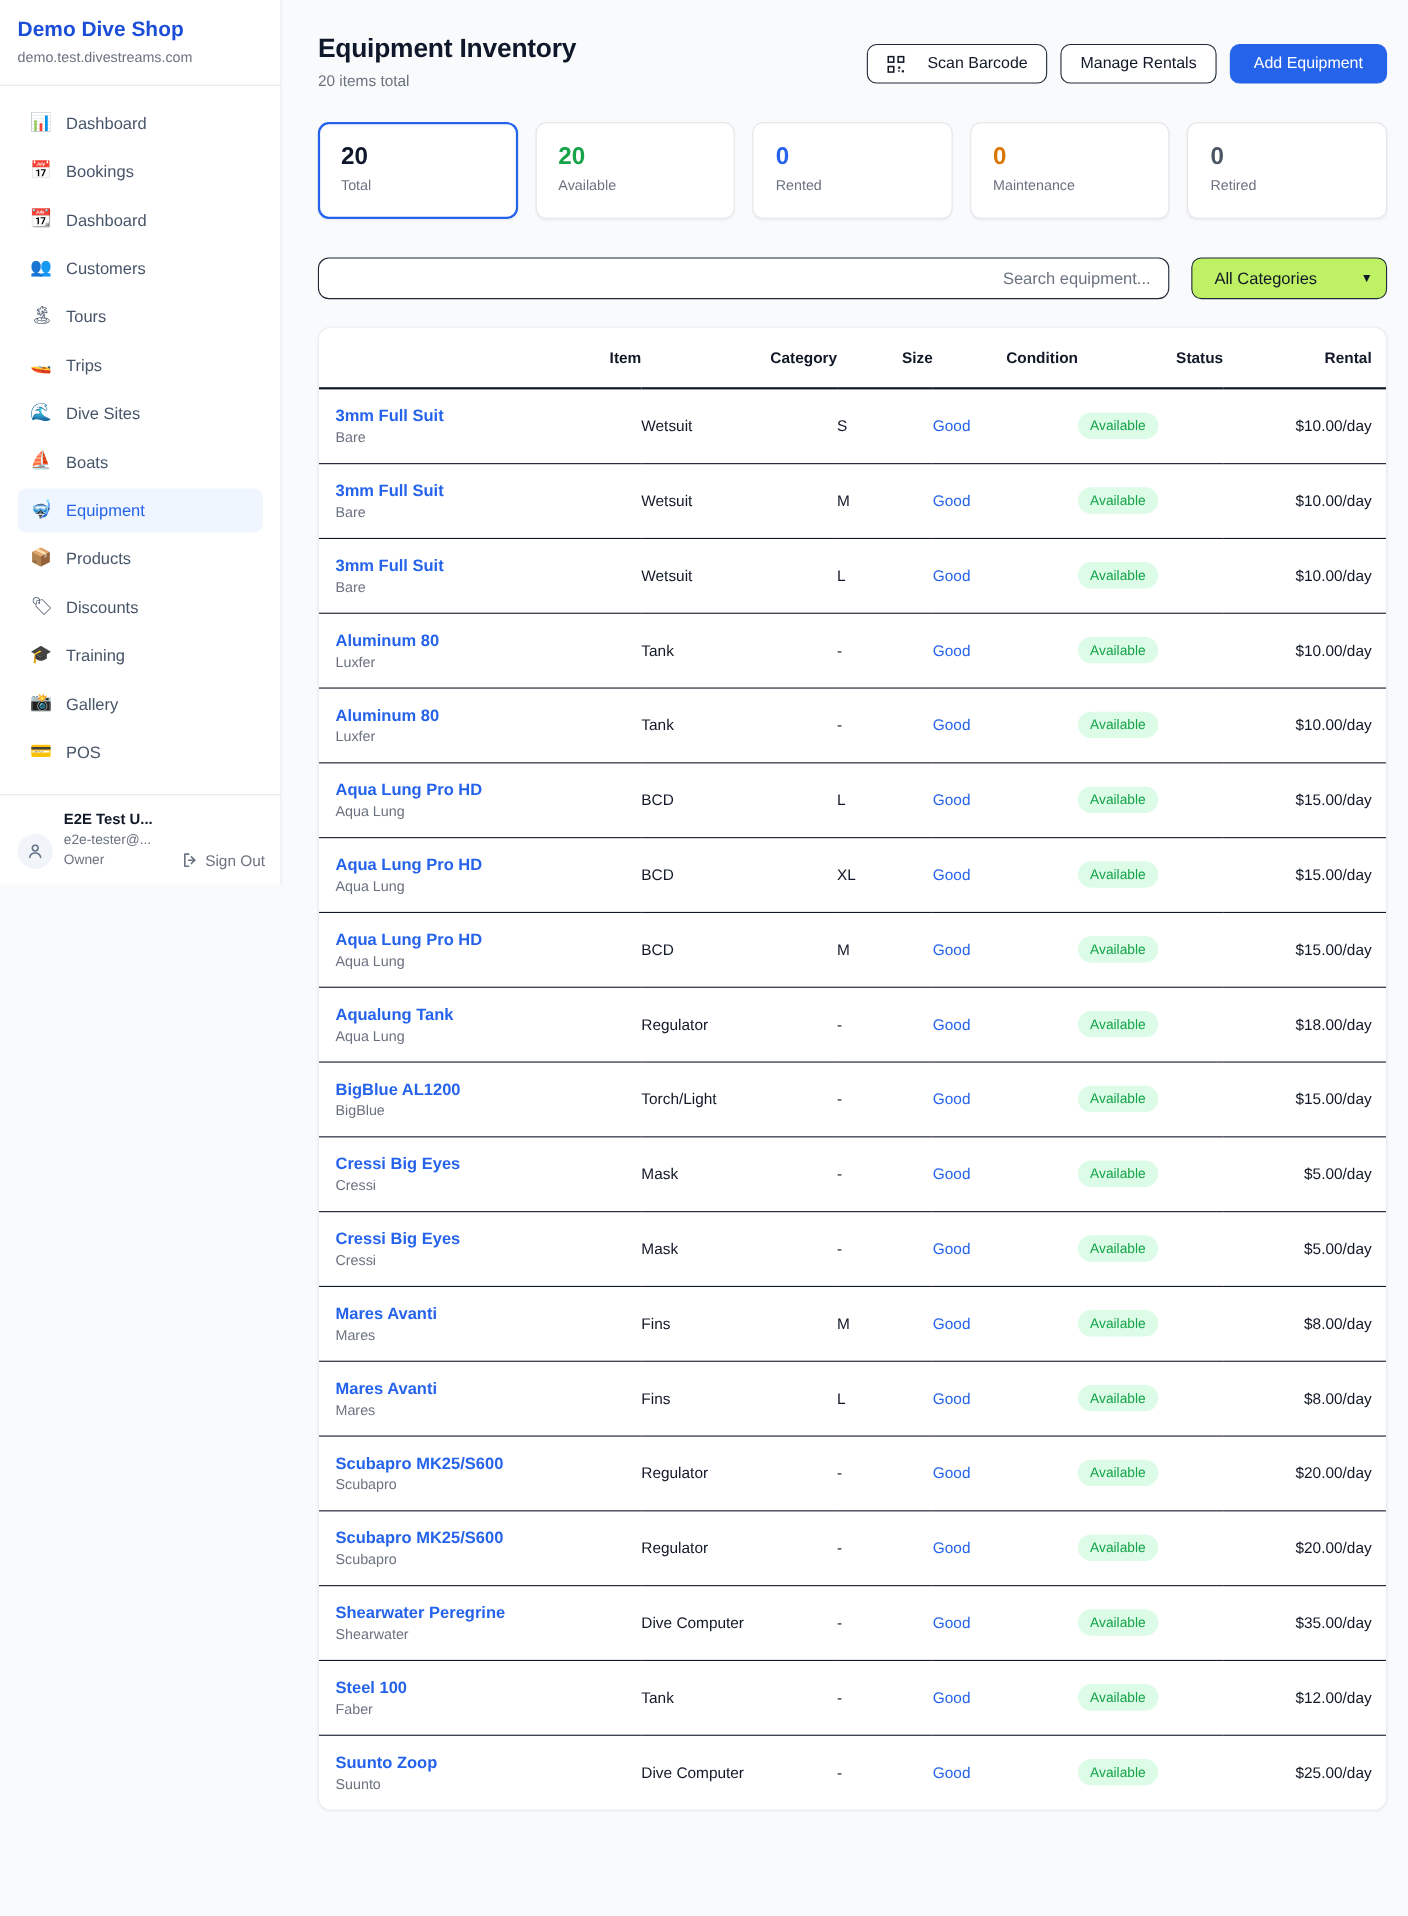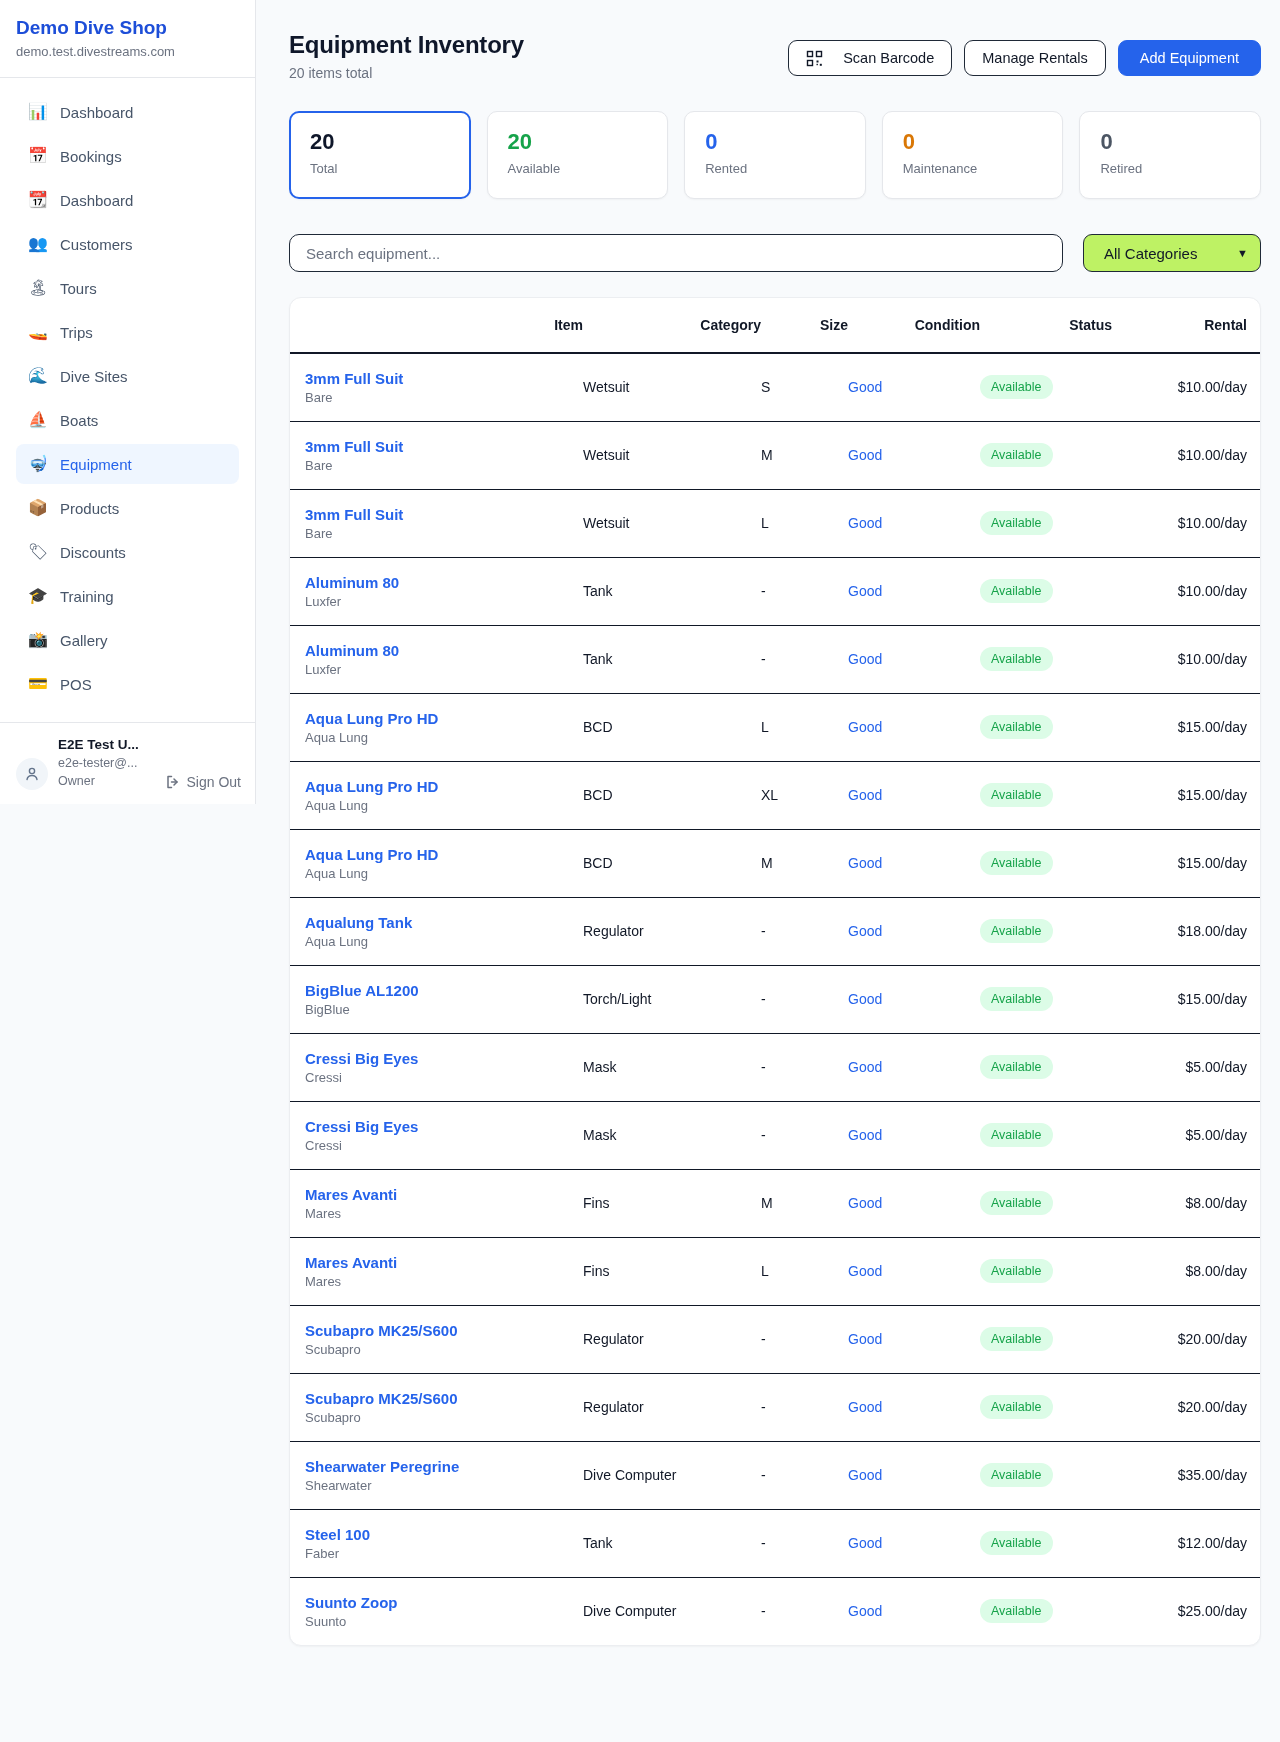--- a/index.html
+++ b/index.html
@@ -69,21 +69,21 @@
     box-shadow:0 1px 2px rgba(0,0,0,0.04);
     padding:17px 20px; cursor:pointer;
   }
   .stat-card.active { border:2px solid #2563eb; padding:16px 19px; }
   .stat-value { font-size:22px; font-weight:bold; line-height:26px; }
   .stat-label { font-size:13px; color:#6b7280; margin-top:6px; }
   
   .filters { display:flex; justify-content:space-between; margin-top:35px; }
   .search-input {
     width:774px; height:38px; border:1px solid #1f2937; border-radius:10px;
-    background:#ffffff; padding:0 16px; font-size:15px; color:#111827; font-family:inherit;
+    background:#ffffff; padding:0 16px; font-size:15px; color:#111827; font-family:inherit;text-align:right;
   }
   .search-input::placeholder { color:#6b7280; }
   .select {
     width:178px; height:38px; border:1px solid #1f2937; border-radius:9px;
     background:#bef264; display:flex; align-items:center; justify-content:space-between;
     padding:0 12px 0 20px; font-size:15px; color:#111827; cursor:pointer;
   }
   .select .chev { font-size:11px; color:#111827; }
   
   .table-card {

